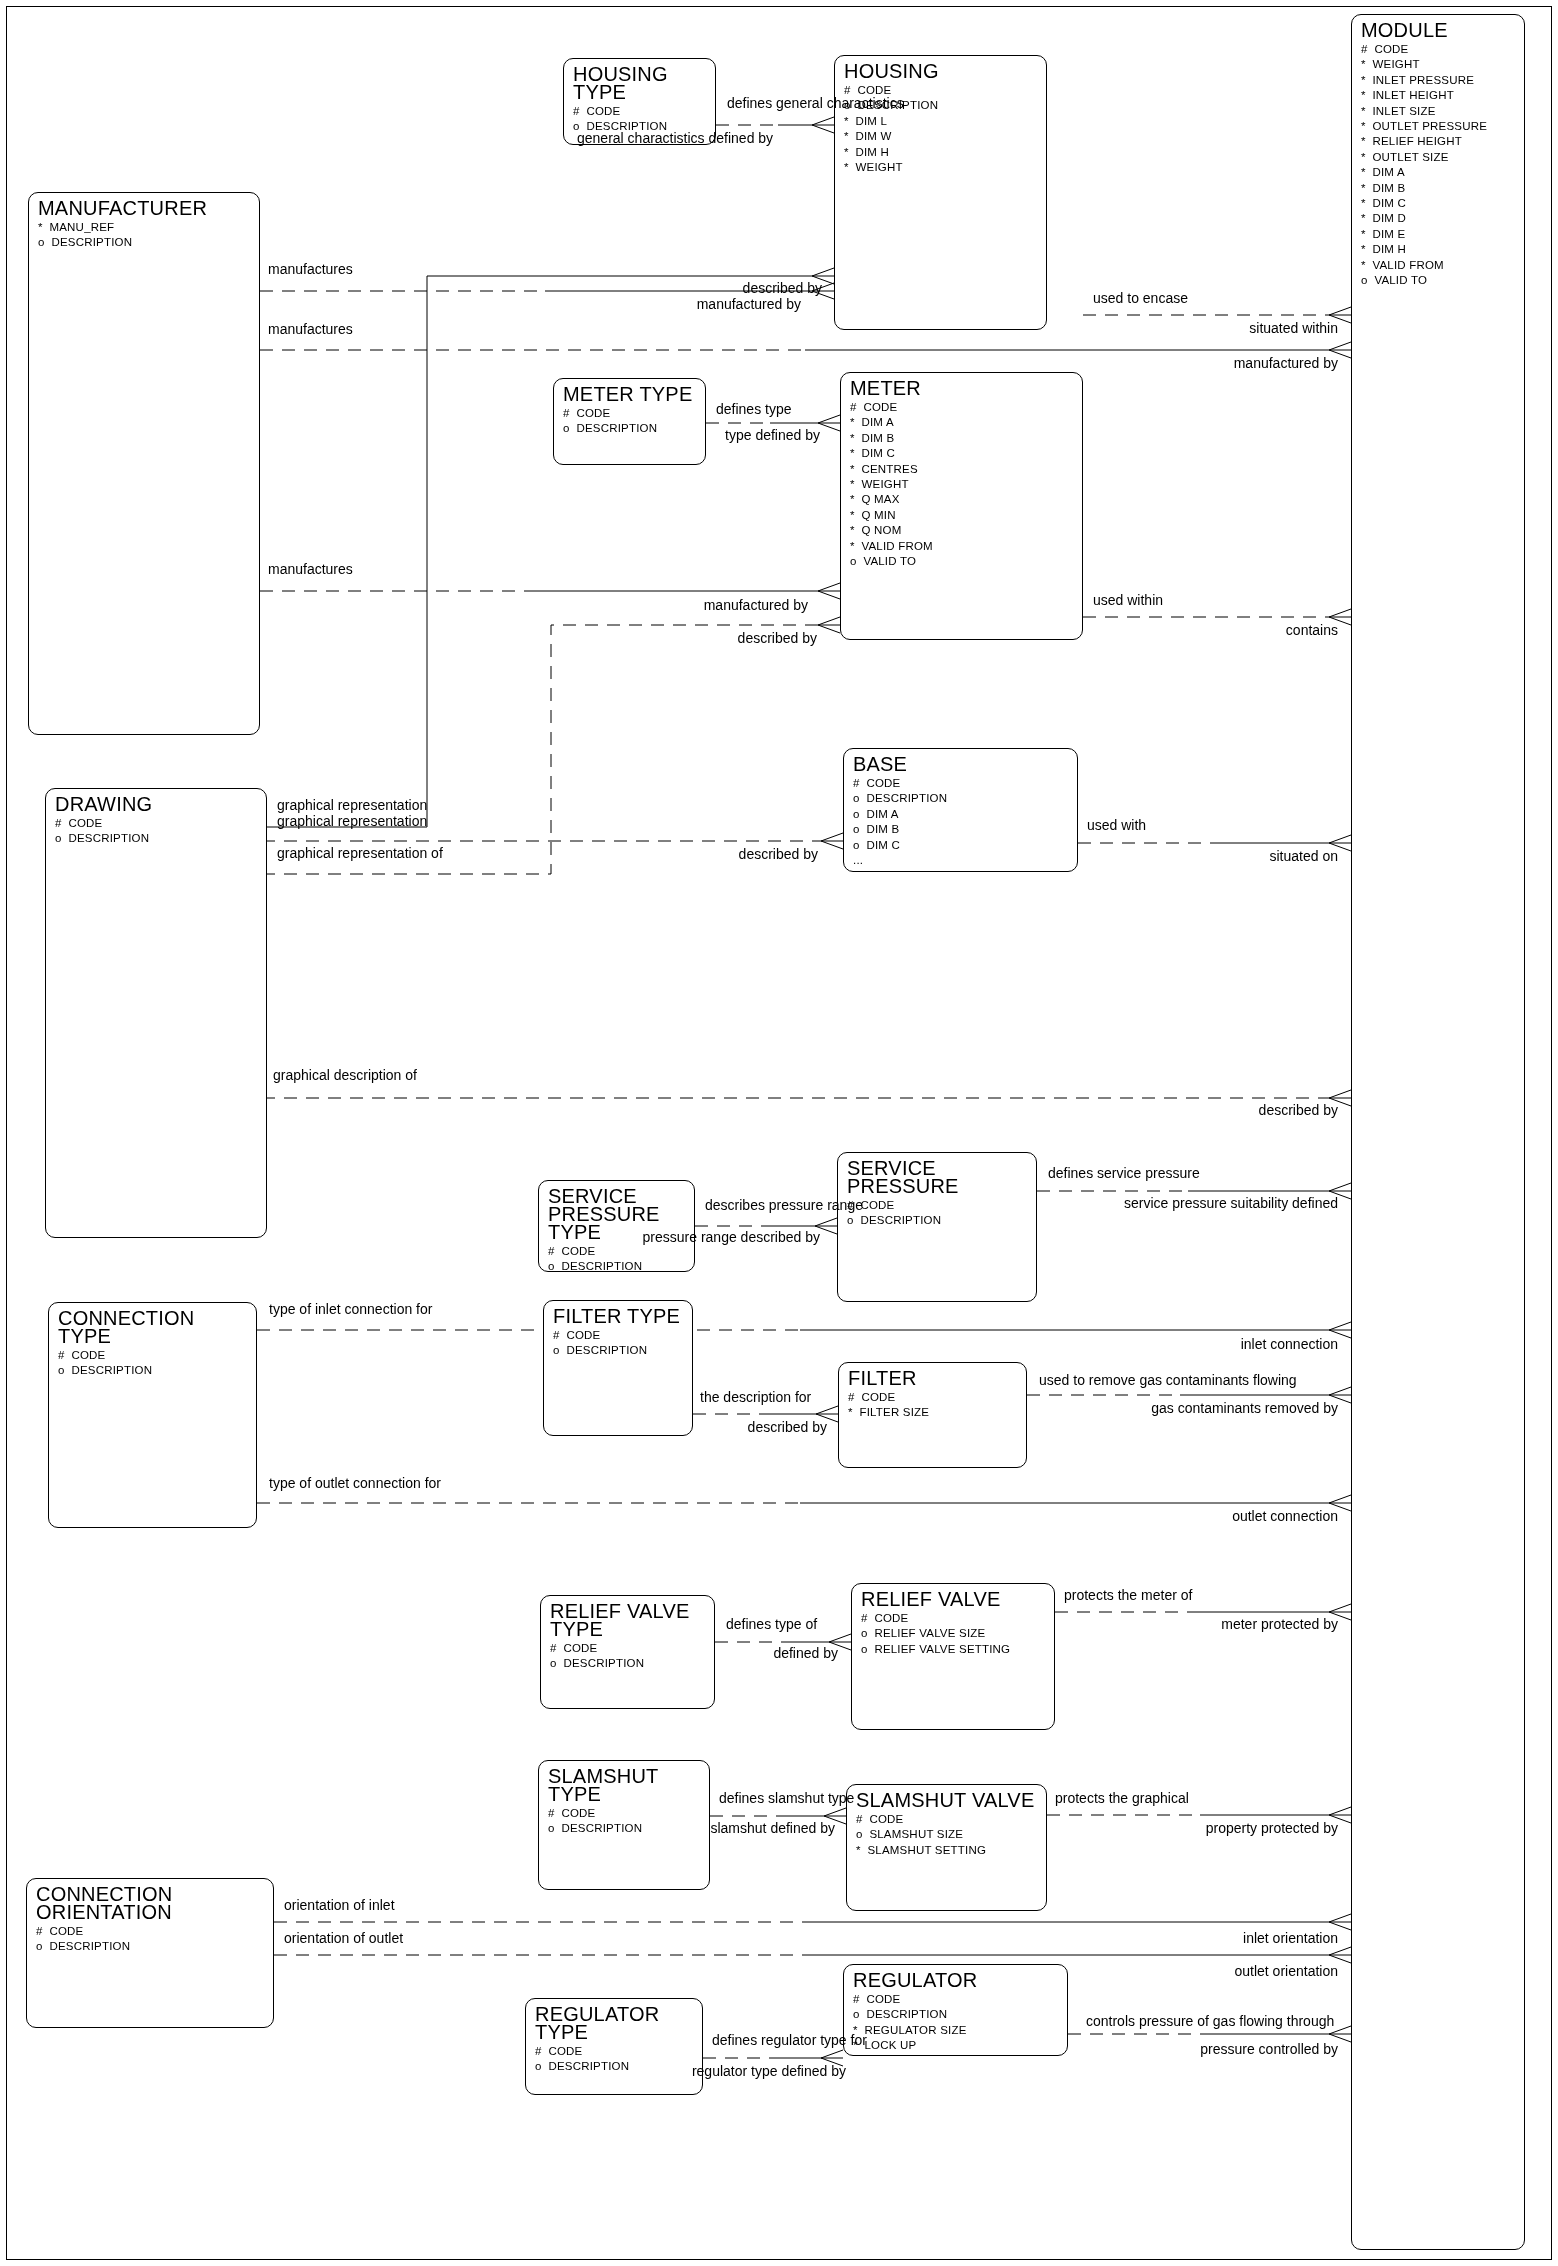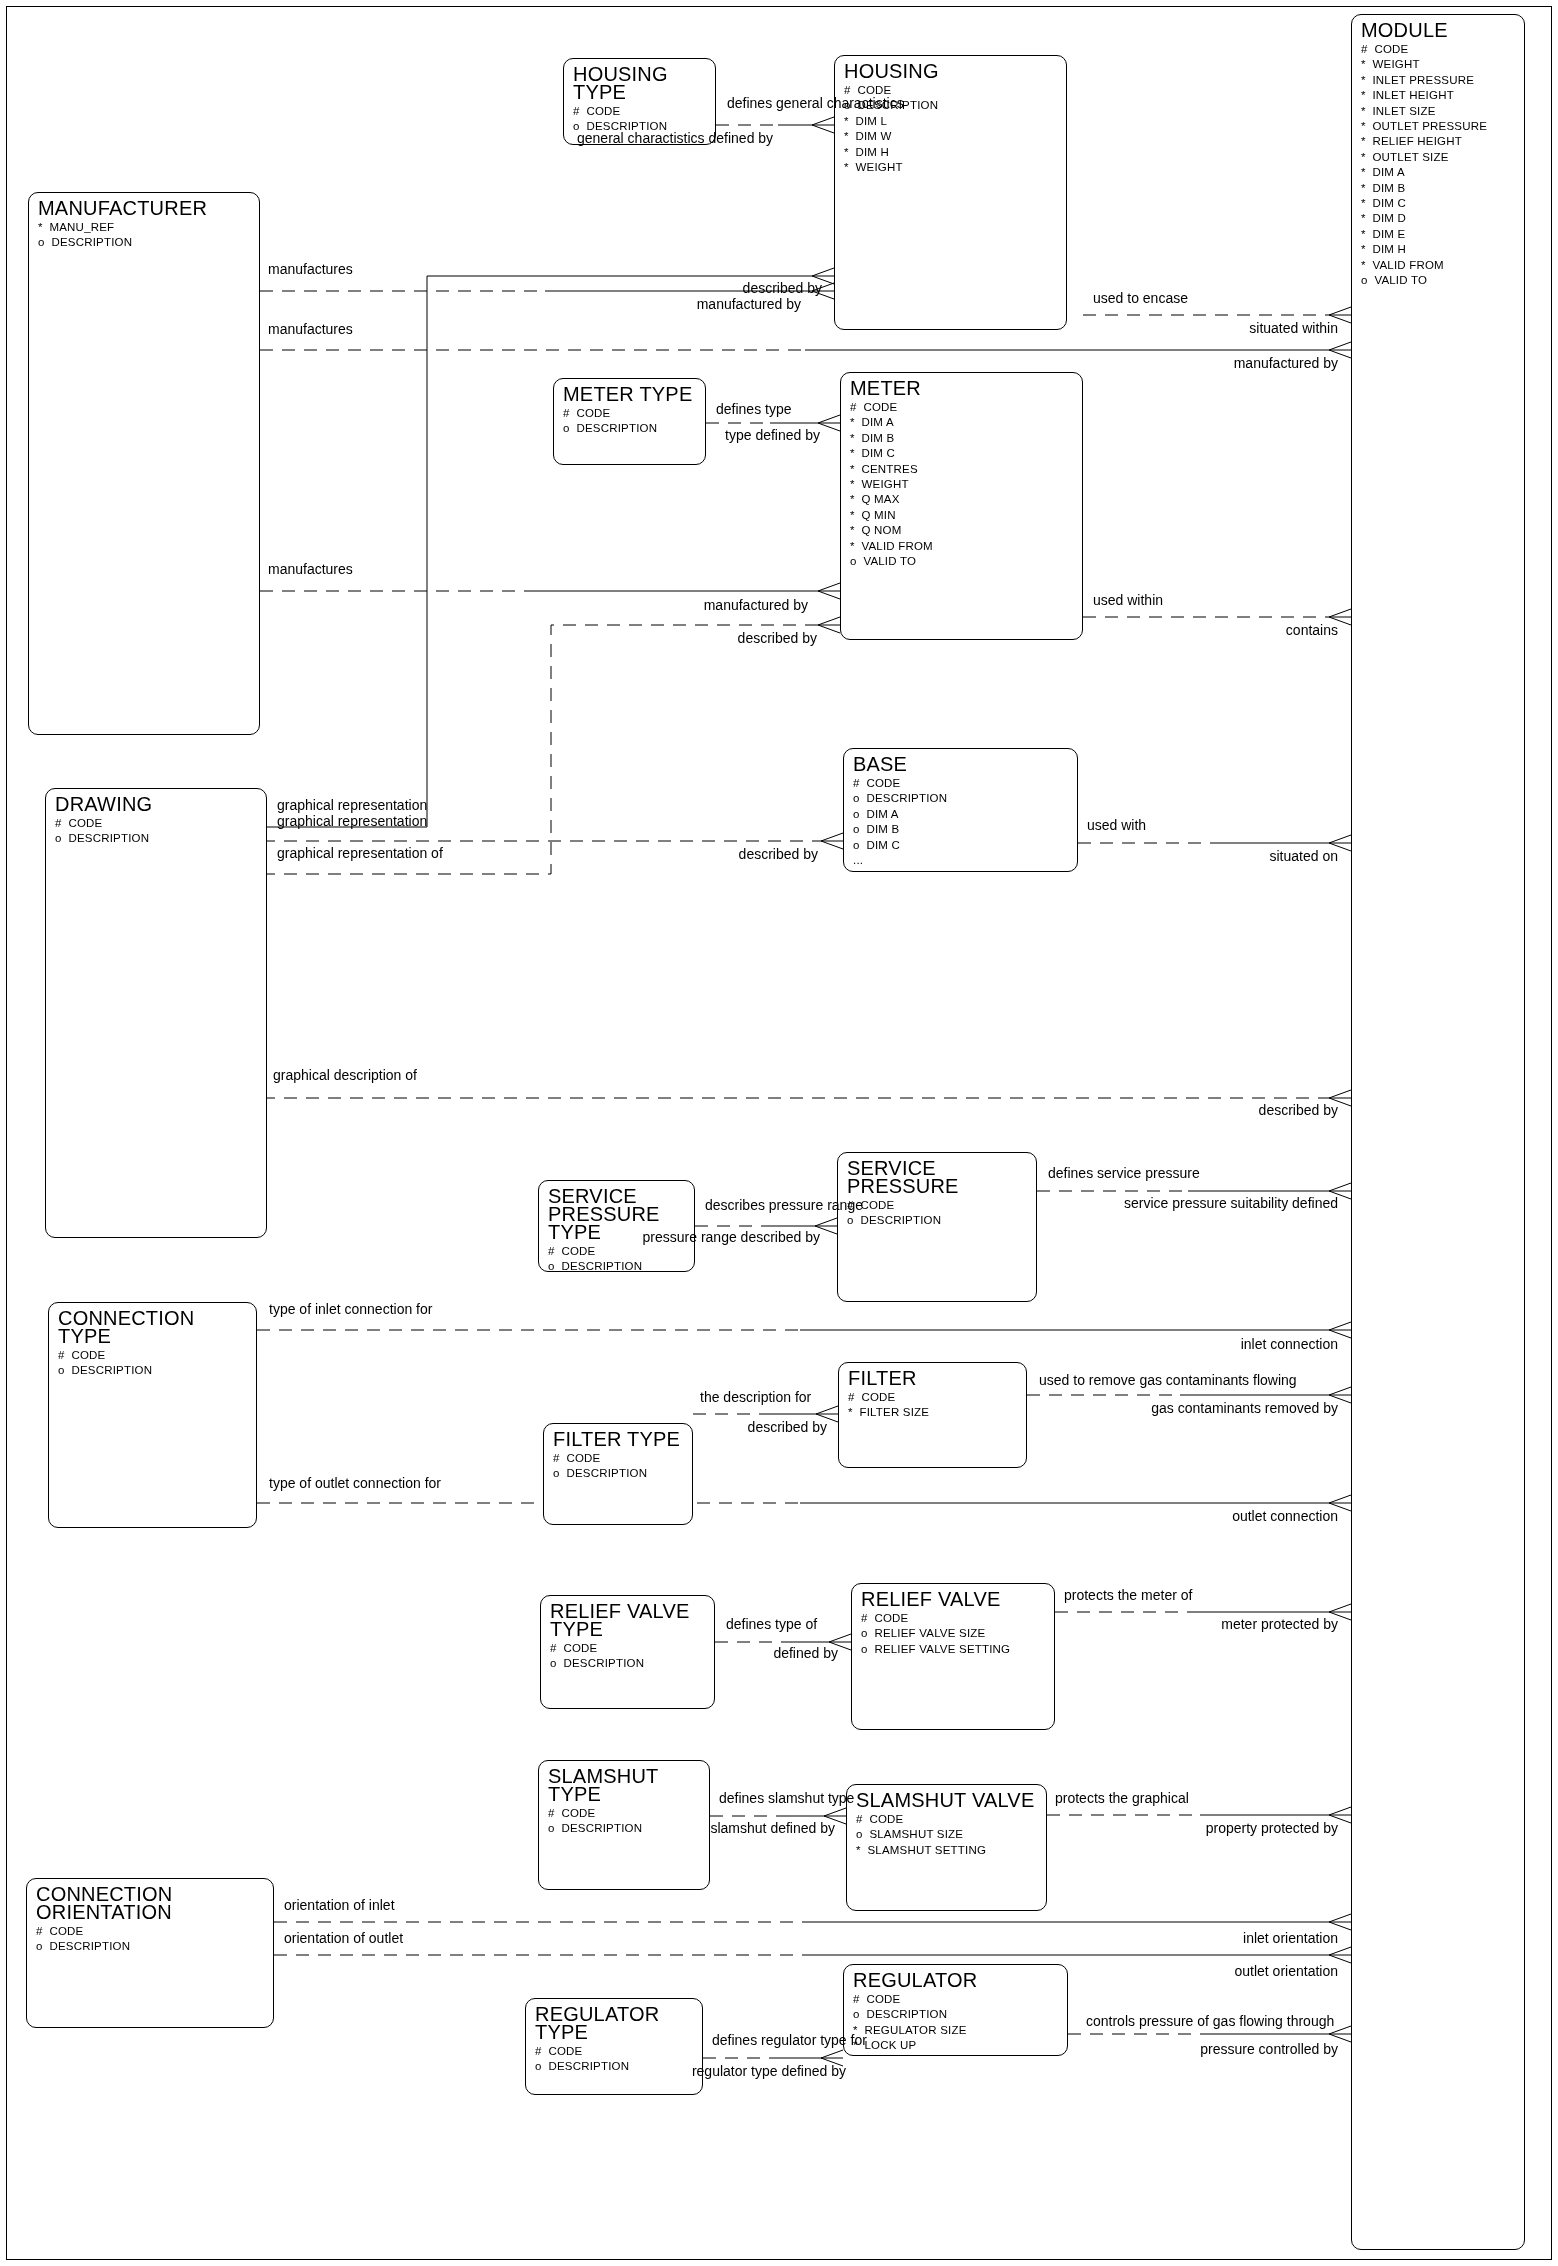--- a/index.html
+++ b/index.html
@@ -135,21 +135,21 @@
         <div class="attr-line">o  DESCRIPTION</div>
       </div>
   </div>
   <div class="entity" style="left:563px;top:58px;width:153px;height:87px">
     <div class="etitle">HOUSING TYPE</div>
     <div class="eattrs">
         <div class="attr-line">#  CODE</div>
         <div class="attr-line">o  DESCRIPTION</div>
       </div>
   </div>
-  <div class="entity" style="left:834px;top:55px;width:233px;height:275px">
+  <div class="entity" style="left:834px;top:55px;width:213px;height:275px">
     <div class="etitle">HOUSING</div>
     <div class="eattrs">
         <div class="attr-line">#  CODE</div>
         <div class="attr-line">o  DESCRIPTION</div>
         <div class="attr-line">*  DIM L</div>
         <div class="attr-line">*  DIM W</div>
         <div class="attr-line">*  DIM H</div>
         <div class="attr-line">*  WEIGHT</div>
       </div>
   </div>
@@ -208,21 +208,21 @@
         <div class="attr-line">o  DESCRIPTION</div>
       </div>
   </div>
   <div class="entity" style="left:48px;top:1302px;width:209px;height:226px">
     <div class="etitle">CONNECTION TYPE</div>
     <div class="eattrs">
         <div class="attr-line">#  CODE</div>
         <div class="attr-line">o  DESCRIPTION</div>
       </div>
   </div>
-  <div class="entity" style="left:543px;top:1423px;width:150px;height:102px">
+  <div class="entity" style="left:543px;top:1300px;width:150px;height:136px">
     <div class="etitle">FILTER TYPE</div>
     <div class="eattrs">
         <div class="attr-line">#  CODE</div>
         <div class="attr-line">o  DESCRIPTION</div>
       </div>
   </div>
   <div class="entity" style="left:838px;top:1362px;width:189px;height:106px">
     <div class="etitle">FILTER</div>
     <div class="eattrs">
         <div class="attr-line">#  CODE</div>

